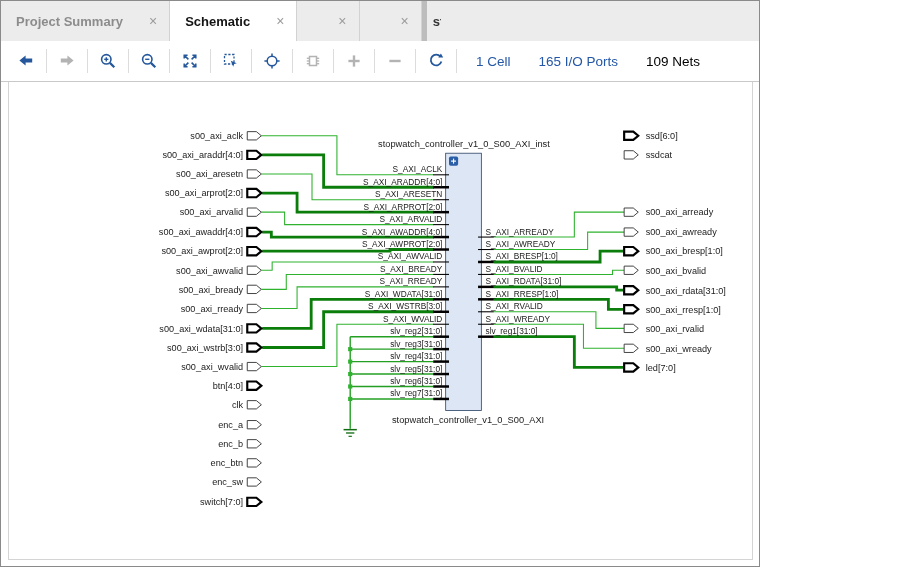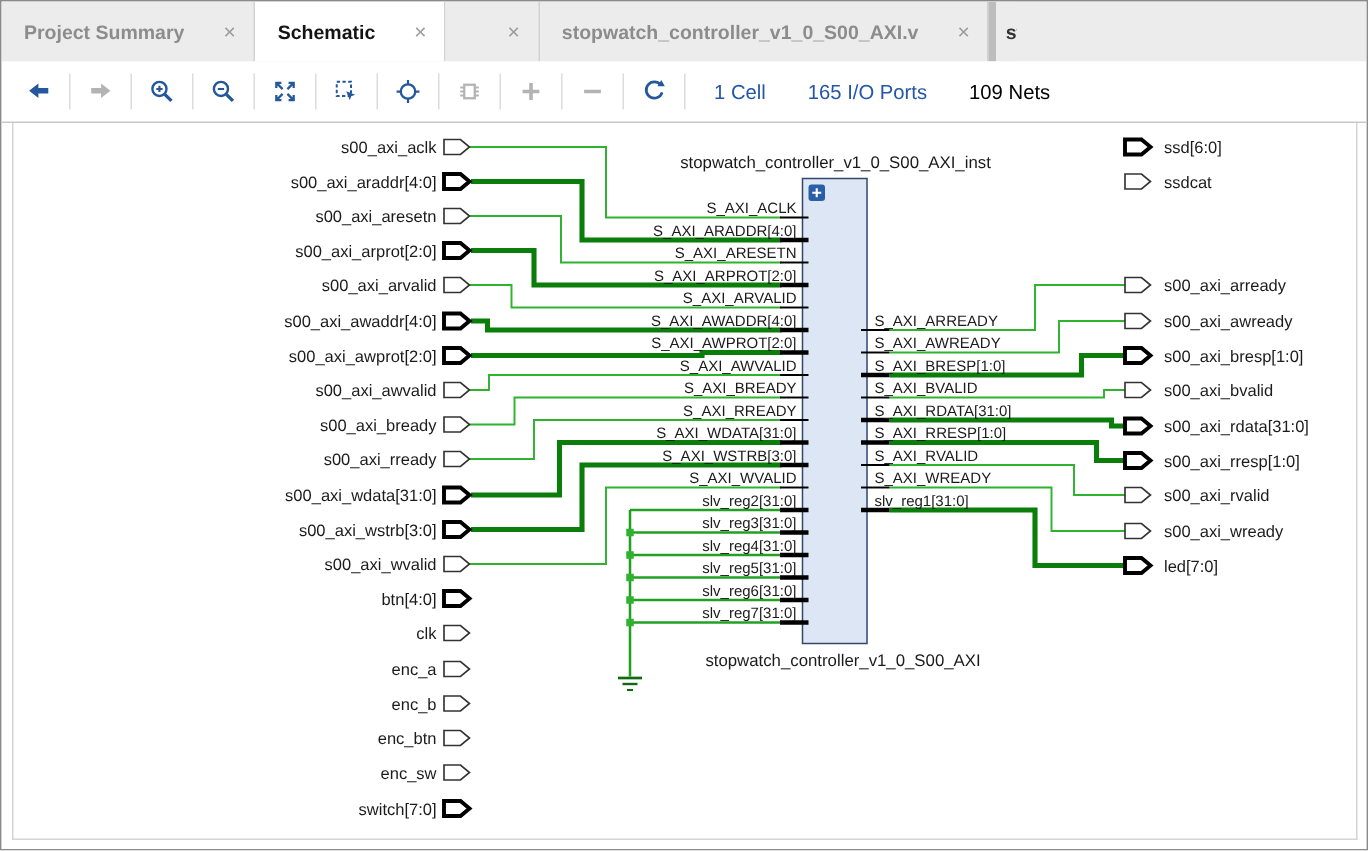--- a/index.html
+++ b/index.html
@@ -1,17 +1,17 @@
 <!DOCTYPE html>
 <html><head>
 <meta charset="utf-8">
 <style>
   html,body{margin:0;padding:0;background:#fff;}
   *{box-sizing:border-box;}
-  .window{width:912px;height:567px;border:1px solid #8a8a8a;background:#fff;
+  .window{width:760px;height:567px;border:1px solid #8a8a8a;background:#fff;
     font-family:"Liberation Sans",sans-serif;display:flex;flex-direction:column;overflow:hidden;}
   
   .tabbar{height:40px;background:#ececec;display:flex;align-items:stretch;flex-shrink:0;overflow:hidden;}
   .tab{display:flex;align-items:center;padding:0 12px 0 15px;border-right:1px solid #d2d2d2;
     color:#8c8c8c;font-weight:bold;font-size:13px;white-space:nowrap;cursor:default;background:#ececec;}
   .tab.active{background:#ffffff;color:#141414;}
   .tab .x{margin-left:26px;color:#9b9b9b;font-weight:400;font-size:14px;line-height:1;}
   .tab.partial{padding:0 0 0 6px;border-right:none;overflow:hidden;max-width:14px;color:#333;}
   .tab-divider{width:5px;background:#bdbdbd;flex-shrink:0;}
   
@@ -36,21 +36,20 @@
         <span class="x">×</span>
       </div>
       <div class="tab active">
         <span>Schematic</span>
         <span class="x">×</span>
       </div>
       <div class="tab">
         <span class="x">×</span>
       </div>
       <div class="tab">
-        <span>stopwatch_controller_v1_0_S00_AXI.v</span>
         <span class="x">×</span>
       </div>
       <div class="tab-divider"></div>
       <div class="tab partial">
         <span>st</span>
       </div>
     </div>
   <div class="toolbar">
       <button class="tbtn">
         <svg width="18" height="18" viewBox="0 0 18 18">

